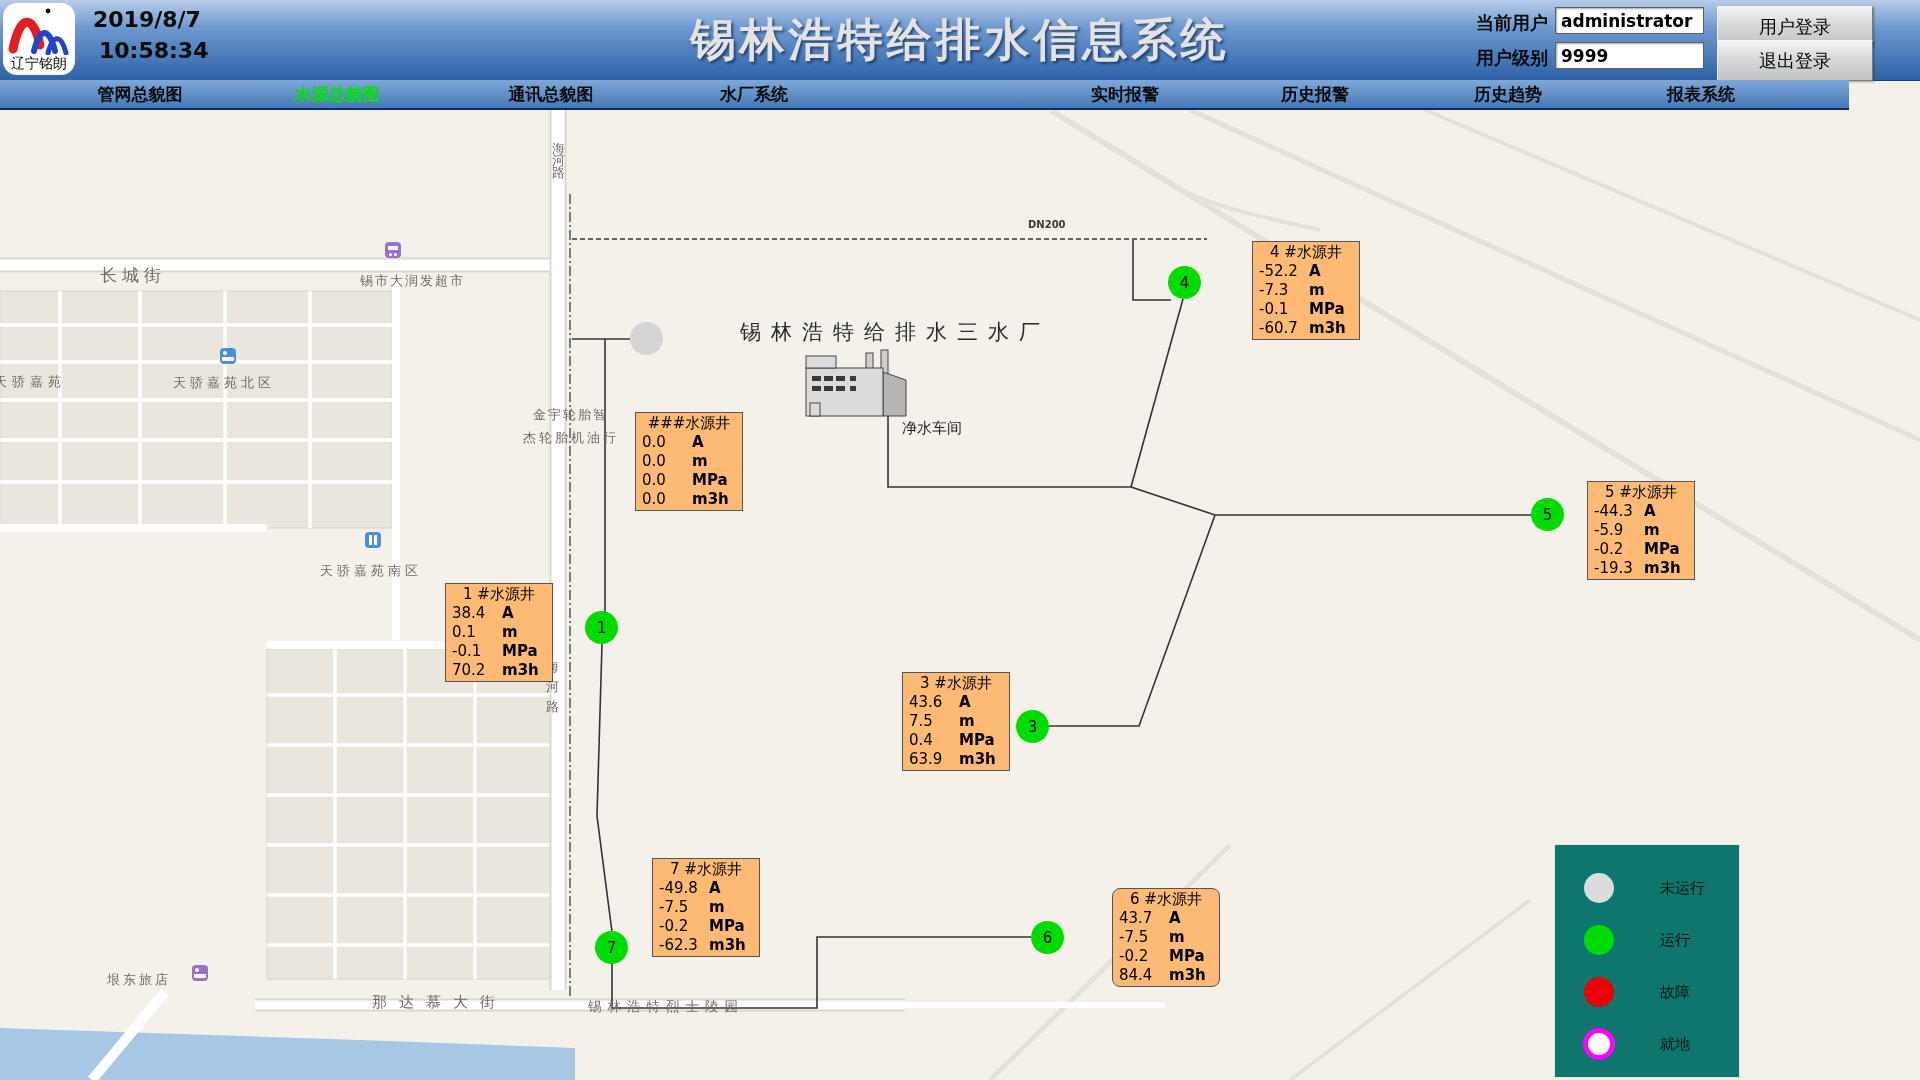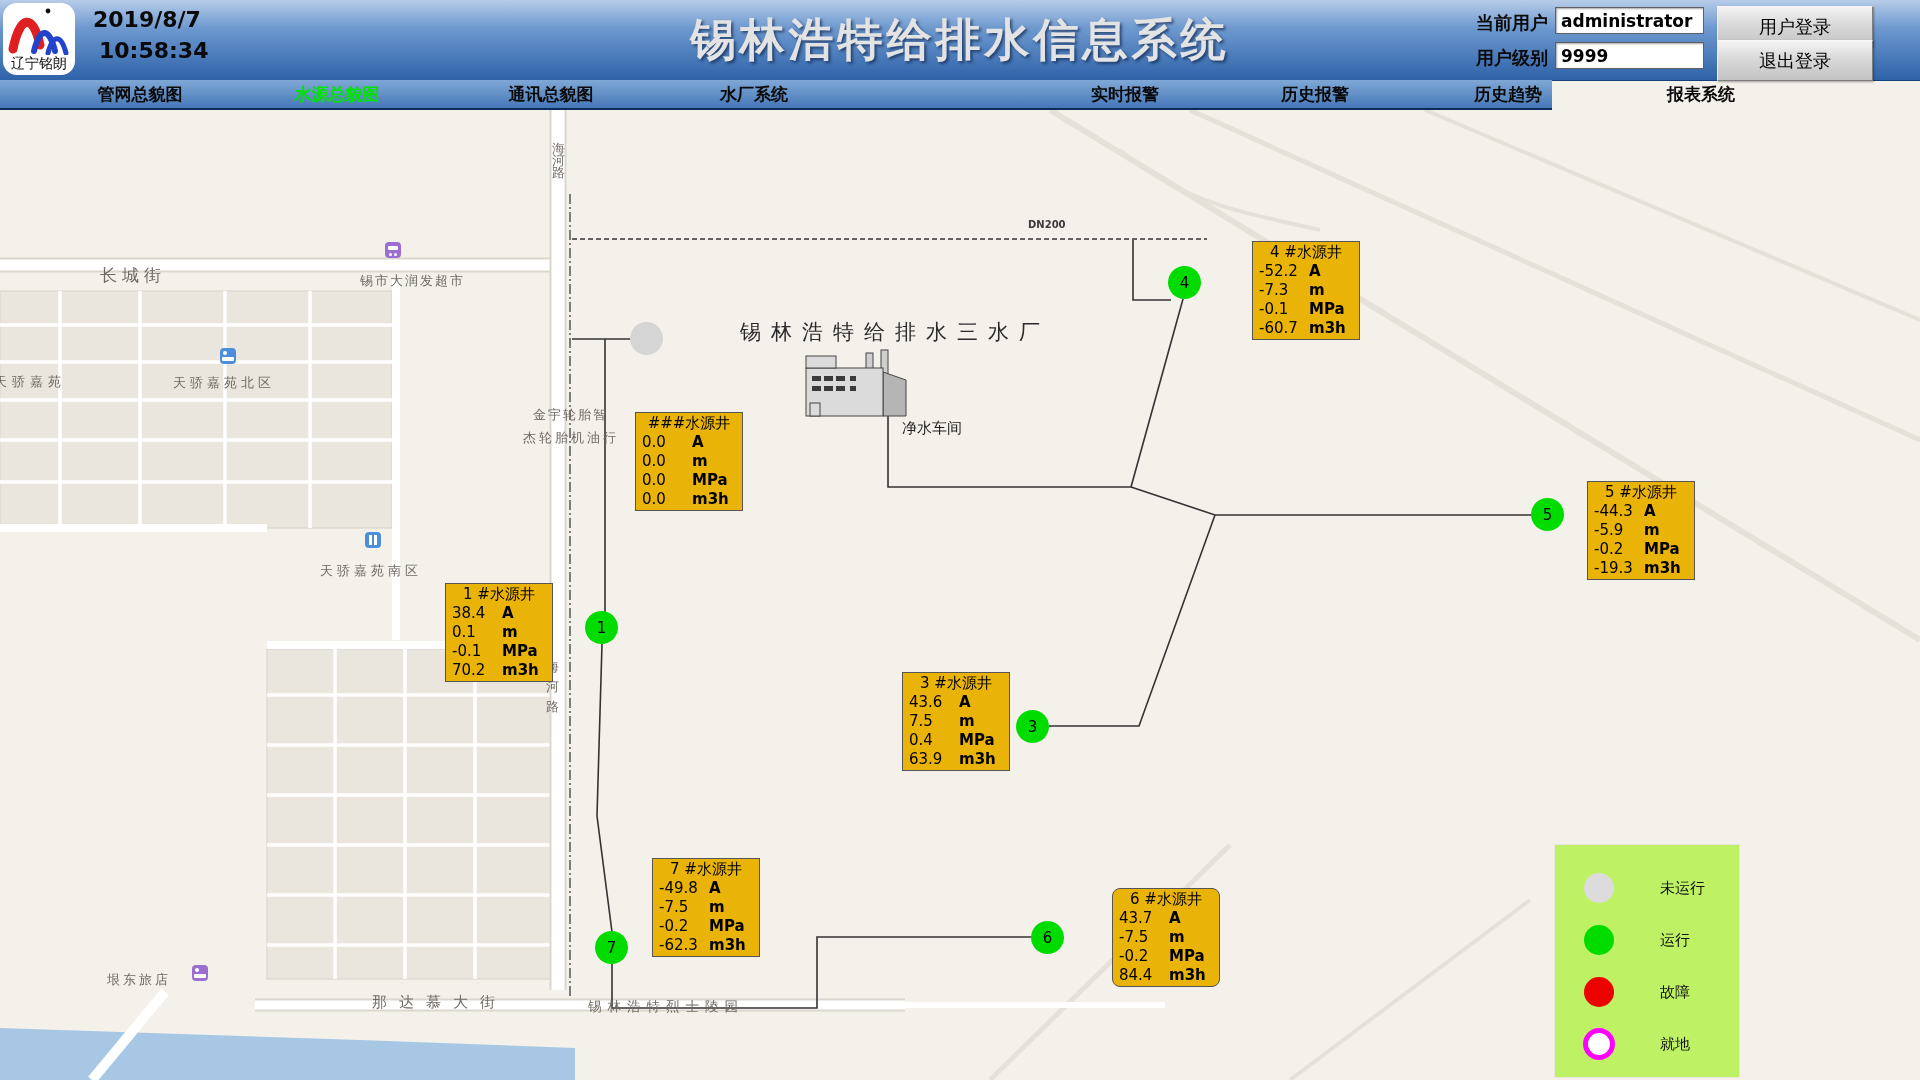--- a/index.html
+++ b/index.html
@@ -35,21 +35,21 @@
   }
   .hdr-btn{
     position:absolute;width:156px;height:41px;
     background:linear-gradient(180deg,#F4F4F4,#D9D9D9 45%,#C3C3C3);
     border:1px solid #7d7d7d;border-top-color:#f8f8f8;border-left-color:#f0f0f0;
     box-shadow:1px 1px 2px rgba(0,0,0,.35);
     font-family:inherit;font-size:18px;color:#000;cursor:pointer;
   }
   
   .nav{
-    position:absolute;left:0;top:80px;width:1552px;height:30px;
+    position:absolute;left:0;top:80px;width:1849px;height:30px;
     background:linear-gradient(180deg,#7FA8D6,#4678B8);
     border-bottom:2px solid #0B2B5C;box-sizing:border-box;text-align:right;
   }
   .nav-item{
     position:absolute;top:0;transform:translateX(-50%);
     line-height:28px;font-size:17px;font-weight:bold;color:#0a0a0a;
     white-space:nowrap;cursor:pointer;
   }
   .nav-item.active{color:#00E400;}
   
@@ -67,36 +67,36 @@
   .poi-purple{background:#9B6FD0;}
   .poi-bed .bar{left:2px;right:2px;bottom:3px;height:4px;border-radius:1px;}
   .poi-bed .dot{left:3px;top:3px;width:4px;height:4px;border-radius:50%;}
   .poi-cart .bar{left:3px;right:3px;top:4px;height:4px;border-radius:1px;}
   .poi-cart .w1{left:4px;bottom:2px;width:3px;height:3px;border-radius:50%;}
   .poi-cart .w2{right:4px;bottom:2px;width:3px;height:3px;border-radius:50%;}
   .poi-bldg .b1{left:4px;top:3px;width:3px;height:10px;}
   .poi-bldg .b2{left:9px;top:3px;width:3px;height:10px;}
   
   .well-box{
-    position:absolute;width:106px;height:97px;background:#eab308;
+    position:absolute;width:106px;height:97px;background:#fdba74;
     border:1px solid #555;font-size:15px;color:#000;
   }
   .wb-title{text-align:center;line-height:19px;height:19px;margin-top:1px;white-space:nowrap;}
   .wb-row{display:grid;grid-template-columns:50px auto;padding-left:6px;height:19px;line-height:19px;}
   .wb-unit{font-weight:bold;}
   .well-circle{
     position:absolute;width:33px;height:33px;border-radius:50%;
     display:flex;align-items:center;justify-content:center;
     font-size:15px;color:#000;cursor:pointer;
   }
   .running{background:#00DC00;}
   .stopped{background:#D5D5D5;}
   
   .legend{
-    position:absolute;left:1555px;top:735px;width:184px;height:232px;background:#bef264;
+    position:absolute;left:1555px;top:735px;width:184px;height:232px;background:#0f766e;
     box-shadow:0 0 0 1px #E9E5DD;display:flex;flex-direction:column;
     padding-top:28px;box-sizing:border-box;gap:22px;
   }
   .legend-row{display:flex;align-items:center;padding-left:29px;height:30px;gap:46px;}
   .legend-dot{width:30px;height:30px;border-radius:50%;flex:none;}
   .legend-ring{width:22px;height:22px;border:5px solid #FF00FF;border-radius:50%;background:#fff;flex:none;margin:0 -1px;}
   .legend-label{font-size:15px;color:#111;white-space:nowrap;}
 </style>
 </head>
 <body>

